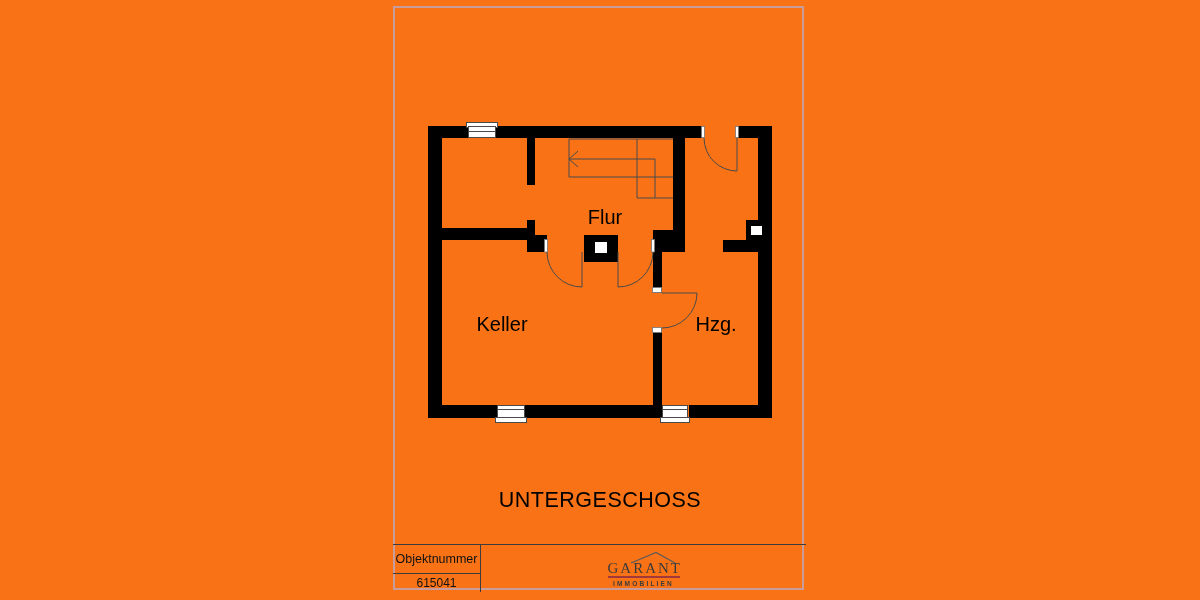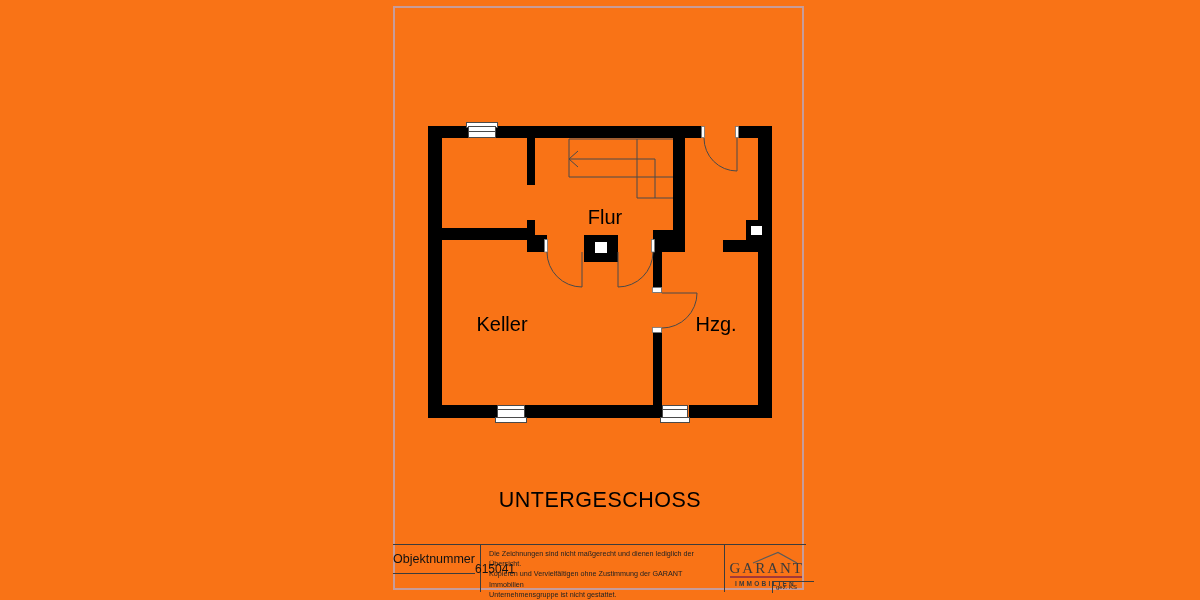--- a/index.html
+++ b/index.html
@@ -4,21 +4,21 @@
 <style>
   html,body{margin:0;padding:0;background:#ffffff;}
   #page{position:relative;width:1200px;height:600px;background:#f97316;overflow:hidden;
         font-family:"Liberation Sans",sans-serif;}
   #plan-svg{position:absolute;left:0;top:0;}
   .sheet-border{position:absolute;left:393px;top:6px;width:411px;height:584px;
         border:2px solid #c79c9a;box-sizing:border-box;}
   .tblock{position:absolute;left:393px;top:544px;width:413px;height:48px;
         border-top:1px solid #3c3c3c;box-sizing:border-box;display:flex;background:transparent;}
   .tb-cell{box-sizing:border-box;height:100%;}
-  .cell-objnr{width:88px;border-right:1px solid #3c3c3c;display:flex;flex-direction:row;}
+  .cell-objnr{width:88px;border-right:1px solid #3c3c3c;display:flex;flex-direction:column;}
   .objnr-row1{height:29px;border-bottom:1px solid #3c3c3c;display:flex;align-items:center;
         justify-content:center;font-size:12.5px;color:#111;box-sizing:border-box;}
   .objnr-row2{flex:1;display:flex;align-items:center;justify-content:center;
         font-size:12px;color:#111;}
   .cell-disclaimer{width:244px;border-right:1px solid #3c3c3c;position:relative;
         padding:4px 6px 0 8px;font-size:7.2px;line-height:1.42;color:#222;}
   .gez-box{position:absolute;left:291px;top:36px;width:42px;height:12px;
         border-left:1px solid #3c3c3c;border-top:1px solid #3c3c3c;box-sizing:border-box;
         font-size:6px;line-height:10px;padding-left:3px;color:#222;}
   .cell-logo{flex:1;display:flex;align-items:center;justify-content:center;}
@@ -132,28 +132,20 @@
     <text x="716" y="331" font-size="20" fill="#000" text-anchor="middle">Hzg.</text>
 
     <text x="600" y="507" font-size="21.5" fill="#000" text-anchor="middle" letter-spacing="0.5">UNTERGESCHOSS</text>
   </svg>
 
   <div class="tblock">
     <div class="tb-cell cell-objnr">
       <div class="objnr-row1">Objektnummer</div>
       <div class="objnr-row2">615041</div>
     </div>
-    <div class="tb-cell cell-disclaimer">
-      <div>Die Zeichnungen sind nicht maßgerecht und dienen lediglich der Übersicht.</div>
-      <div>Kopieren und Vervielfältigen ohne Zustimmung der GARANT Immobilien</div>
-      <div>Unternehmensgruppe ist nicht gestattet.</div>
-      <div class="gez-box">
-        <span>gez. KS</span>
-      </div>
-    </div>
     <div class="tb-cell cell-logo">
       <div class="garant-logo">
         <svg class="roof-icon" viewBox="0 0 46 13">
           <polyline points="1,12 26,1.5 45,12" fill="none" stroke="#5a5a5a" stroke-width="1.2"></polyline>
         </svg>
         <div class="logo-name">GARANT</div>
         <div class="logo-underline"></div>
         <div class="logo-subtitle">IMMOBILIEN</div>
       </div>
     </div>

